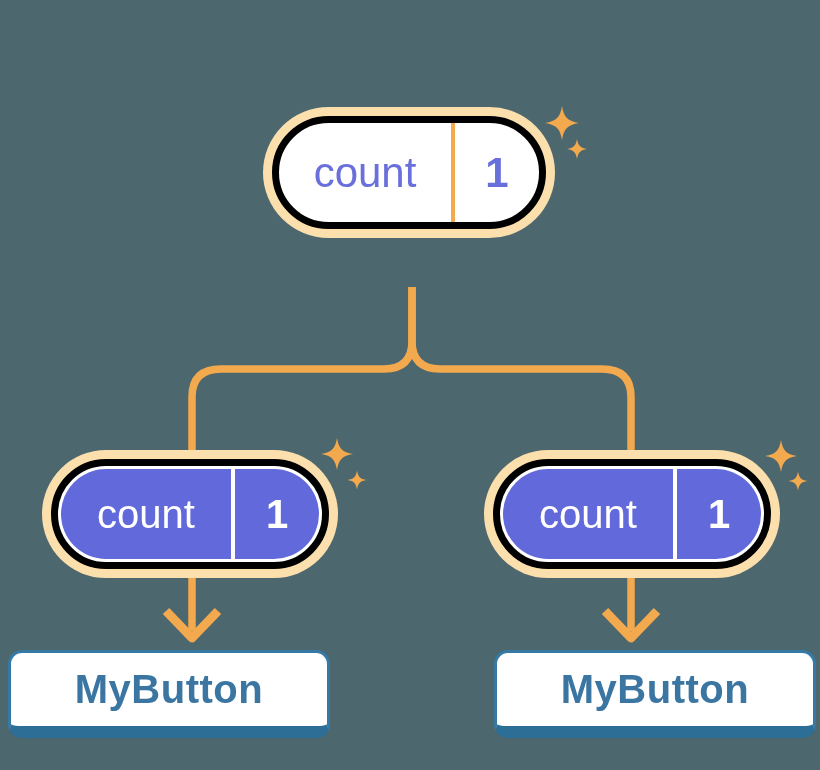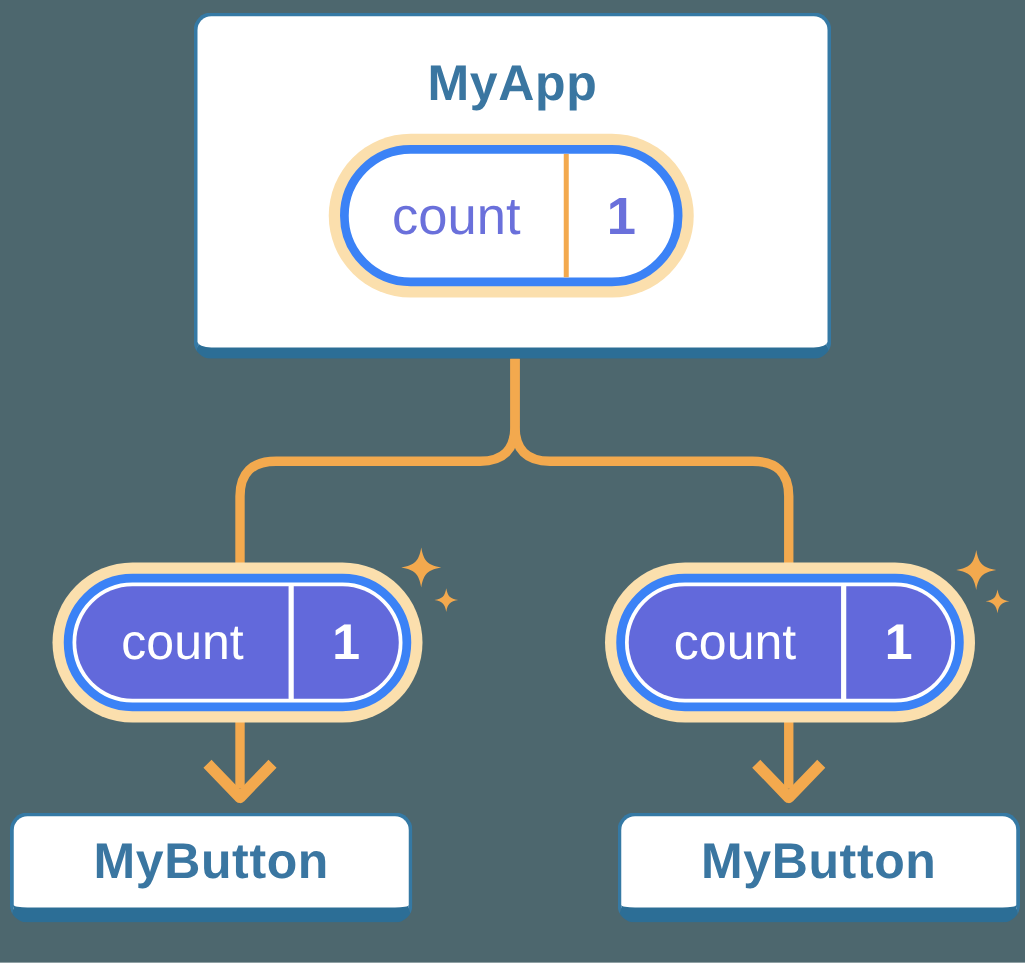--- a/index.html
+++ b/index.html
@@ -59,21 +59,21 @@
     position: absolute;
     z-index: 2;
     background: #FBDFAD;           
     border-radius: 999px;
     padding: 9px;
     box-sizing: border-box;
   }
   .pill-mid {
     width: 100%; height: 100%;
     box-sizing: border-box;
-    border: 7px solid #3b82f6;     
+    border: 7px solid #000000;     
     border-radius: 999px;
     background: #ffffff;
     display: flex;
     align-items: stretch;
     overflow: hidden;
   }
 
   
   .pill-root { left: 263px; top: 107px; width: 292px; height: 131px; }
   .pill-root .seg {
@@ -117,23 +117,20 @@
     <g fill="#F3A94E">
       <path transform="translate(562 123) scale(17)" d="M0 -1 C0.12 -0.32 0.32 -0.12 1 0 C0.32 0.12 0.12 0.32 0 1 C-0.12 0.32 -0.32 0.12 -1 0 C-0.32 -0.12 -0.12 -0.32 0 -1 Z"></path>
       <path transform="translate(577 149) scale(10)" d="M0 -1 C0.12 -0.32 0.32 -0.12 1 0 C0.32 0.12 0.12 0.32 0 1 C-0.12 0.32 -0.32 0.12 -1 0 C-0.32 -0.12 -0.12 -0.32 0 -1 Z"></path>
       <path transform="translate(337 454) scale(16)" d="M0 -1 C0.12 -0.32 0.32 -0.12 1 0 C0.32 0.12 0.12 0.32 0 1 C-0.12 0.32 -0.32 0.12 -1 0 C-0.32 -0.12 -0.12 -0.32 0 -1 Z"></path>
       <path transform="translate(357 480) scale(9.5)" d="M0 -1 C0.12 -0.32 0.32 -0.12 1 0 C0.32 0.12 0.12 0.32 0 1 C-0.12 0.32 -0.32 0.12 -1 0 C-0.32 -0.12 -0.12 -0.32 0 -1 Z"></path>
       <path transform="translate(781 456) scale(16)" d="M0 -1 C0.12 -0.32 0.32 -0.12 1 0 C0.32 0.12 0.12 0.32 0 1 C-0.12 0.32 -0.32 0.12 -1 0 C-0.32 -0.12 -0.12 -0.32 0 -1 Z"></path>
       <path transform="translate(798 481) scale(9.5)" d="M0 -1 C0.12 -0.32 0.32 -0.12 1 0 C0.32 0.12 0.12 0.32 0 1 C-0.12 0.32 -0.32 0.12 -1 0 C-0.32 -0.12 -0.12 -0.32 0 -1 Z"></path>
     </g>
   </svg>
 
-  <div class="card card-root">
-    <div class="card-title">MyApp</div>
-  </div>
 
   <div class="pill-outer pill-root">
     <div class="pill-mid">
       <div class="seg seg-label">count</div>
       <div class="divider"></div>
       <div class="seg seg-value">1</div>
     </div>
   </div>
 
   <div class="pill-outer pill-child pill-child-left">

